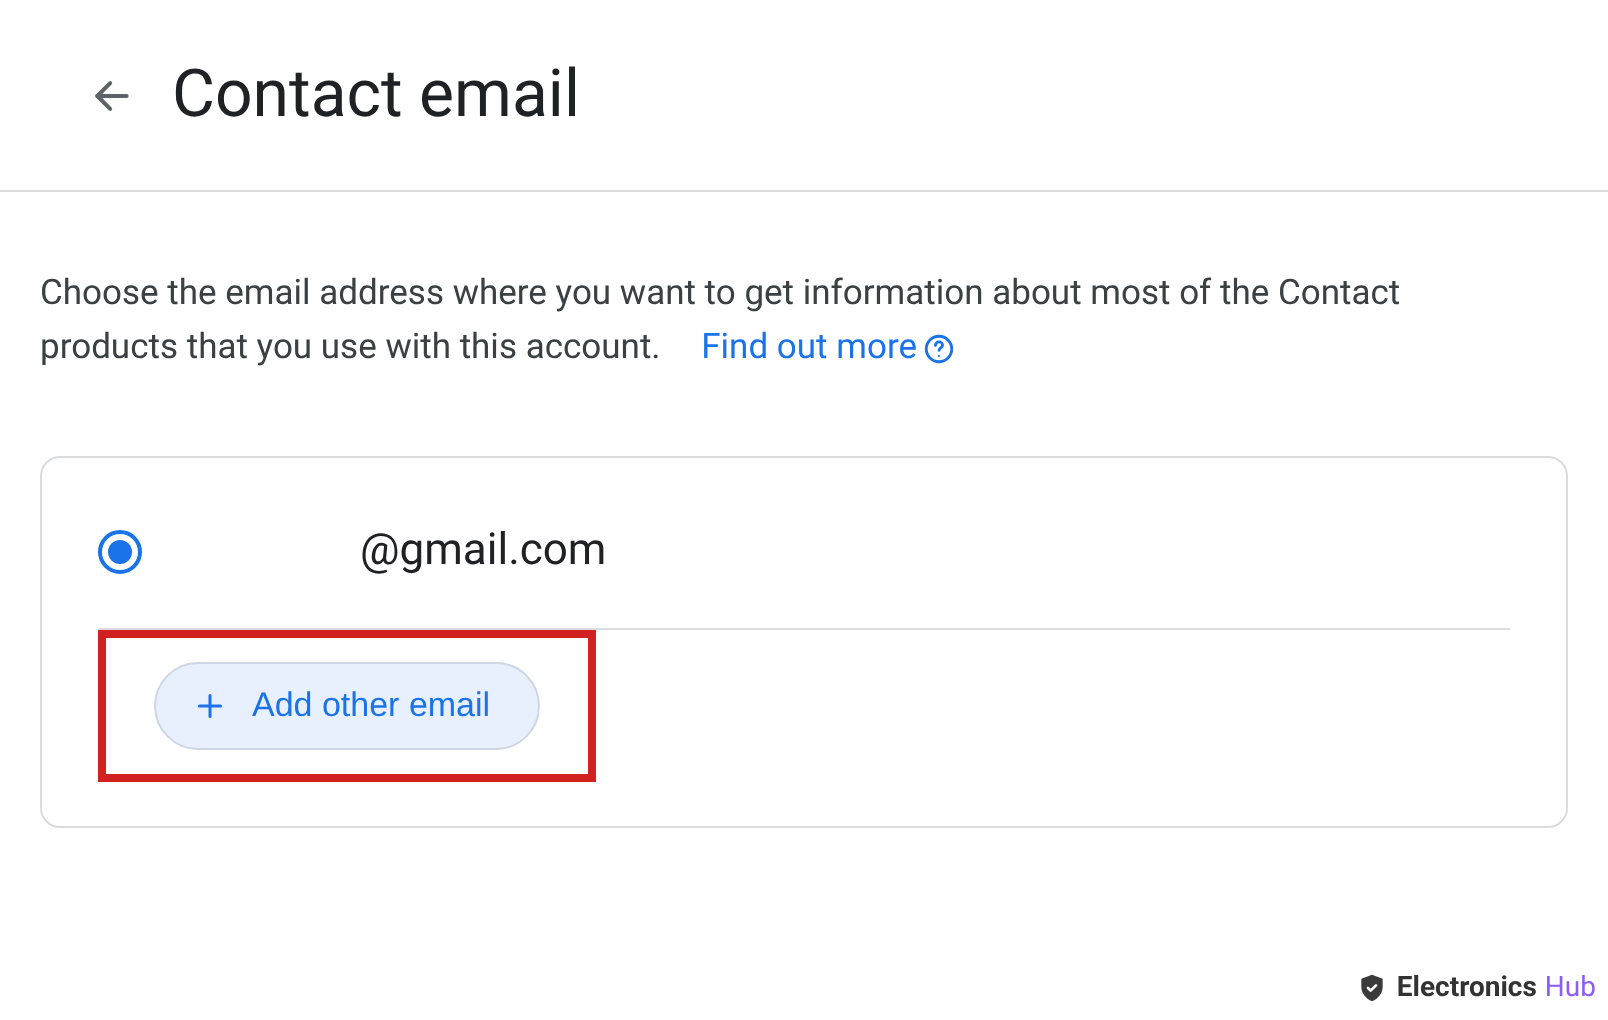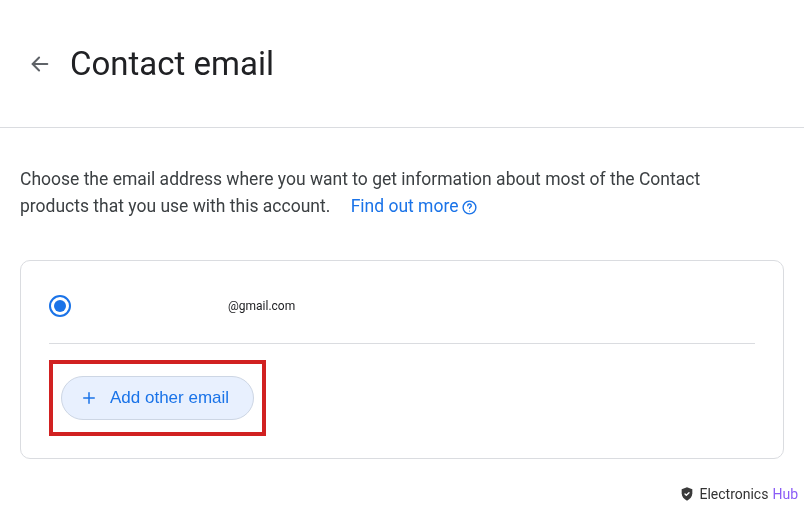--- a/index.html
+++ b/index.html
@@ -8,22 +8,22 @@
       background: #fff;
       width: 804px;
       height: 510px;
       overflow: hidden;
       color: #202124;
       position: relative;
     }
     .header {
       display: flex;
       align-items: center;
-      padding: 0 20px;
-      height: 128px;
+      padding: 0 36px;
+      height: 96px;
       border-bottom: 1px solid #dadce0;
     }
     .back-btn {
       width: 40px;
       height: 40px;
       display: flex;
       align-items: center;
       justify-content: center;
       border-radius: 50%;
       cursor: pointer;
@@ -80,28 +80,28 @@
       cursor: pointer;
       flex-shrink: 0;
     }
     .radio-inner {
       width: 12px;
       height: 12px;
       background: #1a73e8;
       border-radius: 50%;
     }
     .email-text {
-      font-size: 12px;
+      font-size: 22px;
       color: #202124;
-      margin-left: 117px;
+      margin-left: 69px;
     }
     .highlight-box {
       border: 4px solid #d12121;
-      padding: 12px 8px;
-      margin-top: 16px;
+      padding: 12px 24px;
+      margin-top: 0;
       display: inline-block;
     }
     .add-btn {
       display: inline-flex;
       align-items: center;
       background: #e8f0fe;
       border: 1px solid #cdd6e4;
       border-radius: 26px;
       padding: 11px 24px 11px 18px;
       cursor: pointer;
@@ -112,21 +112,21 @@
     .watermark {
       position: absolute;
       bottom: 8px;
       right: 6px;
       display: flex;
       align-items: center;
       gap: 4px;
       font-size: 14px;
       color: #333;
     }
-    .wm-bold { font-weight: 400; }
+    .wm-bold { font-weight: 700; }
     .wm-light { color: #8b5cf6; font-weight: 400; }
   </style>
 </head>
 <body>
 
 <div class="header">
   <div class="back-btn">
     <svg width="22" height="22" viewBox="0 0 24 24" fill="none" stroke="#5f6368" stroke-width="2.2" stroke-linecap="round" stroke-linejoin="round">
       <line x1="20" y1="12" x2="4" y2="12"></line>
       <polyline points="11 5 4 12 11 19"></polyline>

